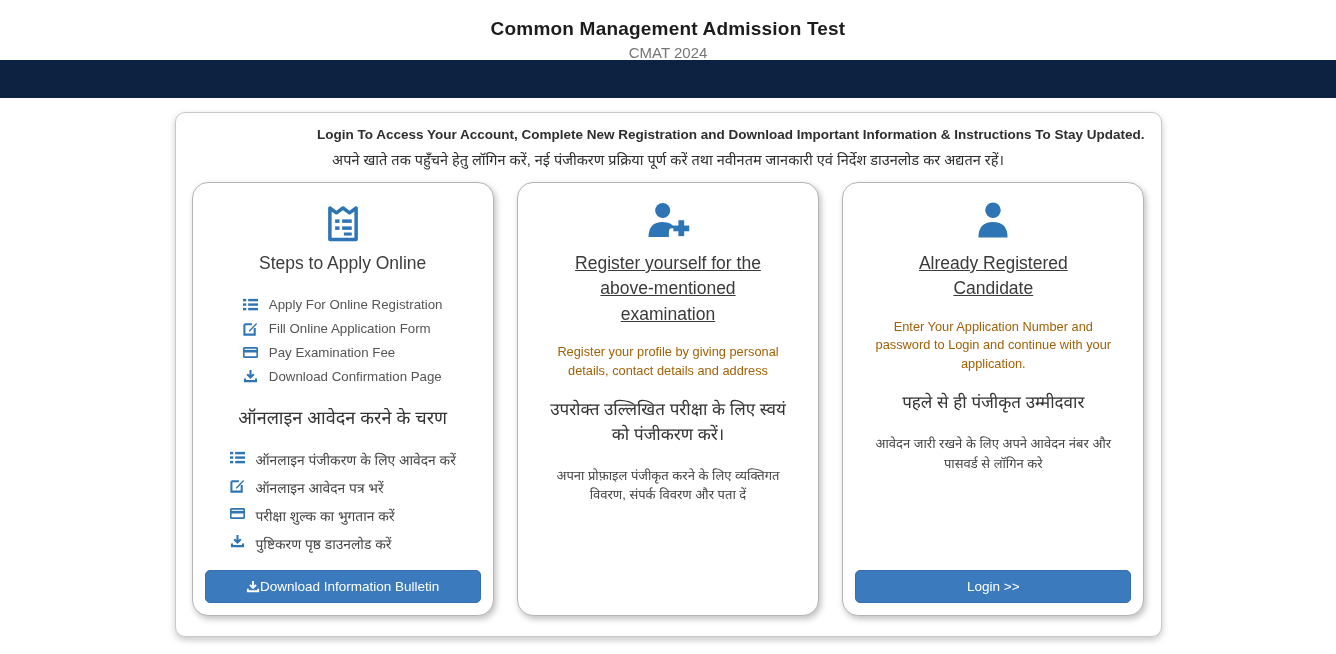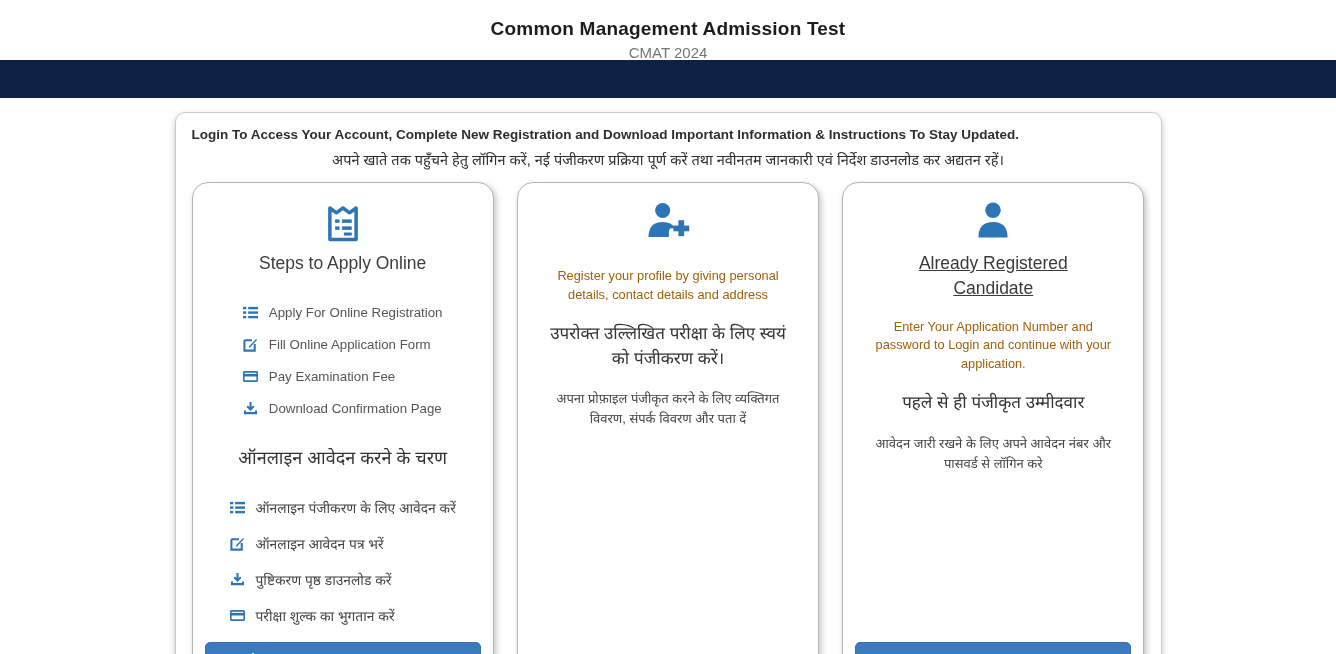--- a/index.html
+++ b/index.html
@@ -17,21 +17,21 @@
 
   
   .main-panel {
     width: 987px; margin: 14px auto 0;
     background: #ffffff;
     border: 1px solid #c9c9c9;
     border-radius: 10px;
     box-shadow: 0 3px 7px rgba(0,0,0,.22);
     padding: 14px 16px 20px;
   }
-  .intro-en { text-align: left; font-size: 13.5px; font-weight: bold; color: #2e2e2e; }
+  .intro-en { text-align: right; font-size: 13.5px; font-weight: bold; color: #2e2e2e; }
   .intro-hi { text-align: center; font-size: 14.5px; color: #2e2e2e; margin-top: 7px; }
 
   .cards-row { display: flex; gap: 23px; margin-top: 13px; }
   .card {
     flex: 1 1 0;
     background: #ffffff;
     border: 1px solid #b5b5b5;
     border-radius: 16px;
     box-shadow: 2px 3px 6px rgba(0,0,0,.25);
     padding: 14px 12px 12px;
@@ -44,21 +44,21 @@
   .card-title-link {
     font-size: 17.5px; color: #3a3a3a; text-align: center; line-height: 1.45;
     text-decoration: underline; cursor: pointer; max-width: 230px;
   }
   .desc-en { font-size: 12.8px; color: #a16207; text-align: center; line-height: 1.45; margin-top: 16px; max-width: 250px; }
   .desc-hi-lg { font-size: 17px; color: #333; text-align: center; line-height: 1.45; margin-top: 18px; max-width: 250px; }
   .desc-hi-sm { font-size: 13px; color: #444; text-align: center; line-height: 1.5; margin-top: 18px; max-width: 245px; }
 
   
   .steps-list { margin-top: 12px; }
-  .step-row { display: flex; align-items: center; gap: 11px; margin: 17px 0; }
+  .step-row { display: flex; align-items: flex-start; gap: 11px; margin: 9px 0; }
   .step-label { font-size: 13.3px; color: #555; }
   .step-label-hi { font-size: 13.8px; color: #444; }
   .steps-hi-title { font-size: 18px; color: #333; margin-top: 12px; text-align: center; }
   .step-icon { width: 15px; height: 15px; flex: 0 0 15px; display: inline-flex; }
 
   
   .card-button {
     margin-top: auto;
     width: 100%;
     background: #3a7abd;
@@ -165,34 +165,34 @@
             <svg viewBox="0 0 16 16" width="15" height="15">
                 <path d="M1.5 3.5 h8 M1.5 3.5 v11 h11 v-7" stroke="#2e75b5" stroke-width="2.2" fill="none"></path>
                 <path d="M6 10.5 L14 2.2 l1 1 L7.2 11.4 z" fill="#2e75b5"></path>
               </svg>
           </span>
           <span class="step-label-hi">ऑनलाइन आवेदन पत्र भरें</span>
         </div>
         <div class="step-row">
           <span class="step-icon">
             <svg viewBox="0 0 16 16" width="15" height="15">
+                <rect x="0.8" y="3" width="14.4" height="10" rx="1" stroke="#2e75b5" stroke-width="1.8" fill="none"></rect>
+                <rect x="0.8" y="5.2" width="14.4" height="2.8" fill="#2e75b5"></rect>
+              </svg>
+          </span>
+          <span class="step-label-hi">परीक्षा शुल्क का भुगतान करें</span>
+        </div>
+        <div class="step-row">
+          <span class="step-icon">
+            <svg viewBox="0 0 16 16" width="15" height="15">
                 <path d="M8 1 v7 M4.5 5.5 L8 9 l3.5-3.5" stroke="#2e75b5" stroke-width="2.2" fill="none"></path>
                 <path d="M1 10 v4 h14 v-4 h-2.2 v1.8 H3.2 V10 z" fill="#2e75b5"></path>
               </svg>
           </span>
           <span class="step-label-hi">पुष्टिकरण पृष्ठ डाउनलोड करें</span>
-        </div>
-        <div class="step-row">
-          <span class="step-icon">
-            <svg viewBox="0 0 16 16" width="15" height="15">
-                <rect x="0.8" y="3" width="14.4" height="10" rx="1" stroke="#2e75b5" stroke-width="1.8" fill="none"></rect>
-                <rect x="0.8" y="5.2" width="14.4" height="2.8" fill="#2e75b5"></rect>
-              </svg>
-          </span>
-          <span class="step-label-hi">परीक्षा शुल्क का भुगतान करें</span>
         </div>
       </div>
 
       <button class="card-button">
         <span class="btn-dl-icon">
           <svg viewBox="0 0 16 16" width="14" height="14">
               <path d="M8 1 v7 M4.5 5.5 L8 9 l3.5-3.5" stroke="#ffffff" stroke-width="2.2" fill="none"></path>
               <path d="M1 10 v4 h14 v-4 h-2.2 v1.8 H3.2 V10 z" fill="#ffffff"></path>
             </svg>
         </span>
@@ -202,20 +202,21 @@
 
     <div class="card">
       <div class="card-top-icon">
         <svg width="46" height="42" viewBox="0 0 52 46">
           <circle cx="20" cy="10" r="8.5" fill="#2e75b5"></circle>
           <path d="M4 40 q0-17 16-17 q10 0 14 7 l-4 0 q-3 0-3 5 l0 5 z" fill="#2e75b5"></path>
           <rect x="32" y="27" width="18" height="6.5" fill="#2e75b5"></rect>
           <rect x="37.75" y="21" width="6.5" height="18" fill="#2e75b5"></rect>
         </svg>
       </div>
+      <div class="card-title-link">Register yourself for the above-mentioned examination</div>
       <div class="desc-en">Register your profile by giving personal details, contact details and address</div>
       <div class="desc-hi-lg">उपरोक्त उल्लिखित परीक्षा के लिए स्वयं को पंजीकरण करें।</div>
       <div class="desc-hi-sm">अपना प्रोफ़ाइल पंजीकृत करने के लिए व्यक्तिगत विवरण, संपर्क विवरण और पता दें</div>
     </div>
 
     <div class="card">
       <div class="card-top-icon">
         <svg width="40" height="42" viewBox="0 0 44 46">
           <circle cx="22" cy="10" r="8.5" fill="#2e75b5"></circle>
           <path d="M6 40 q0-17 16-17 q16 0 16 17 z" fill="#2e75b5"></path>

